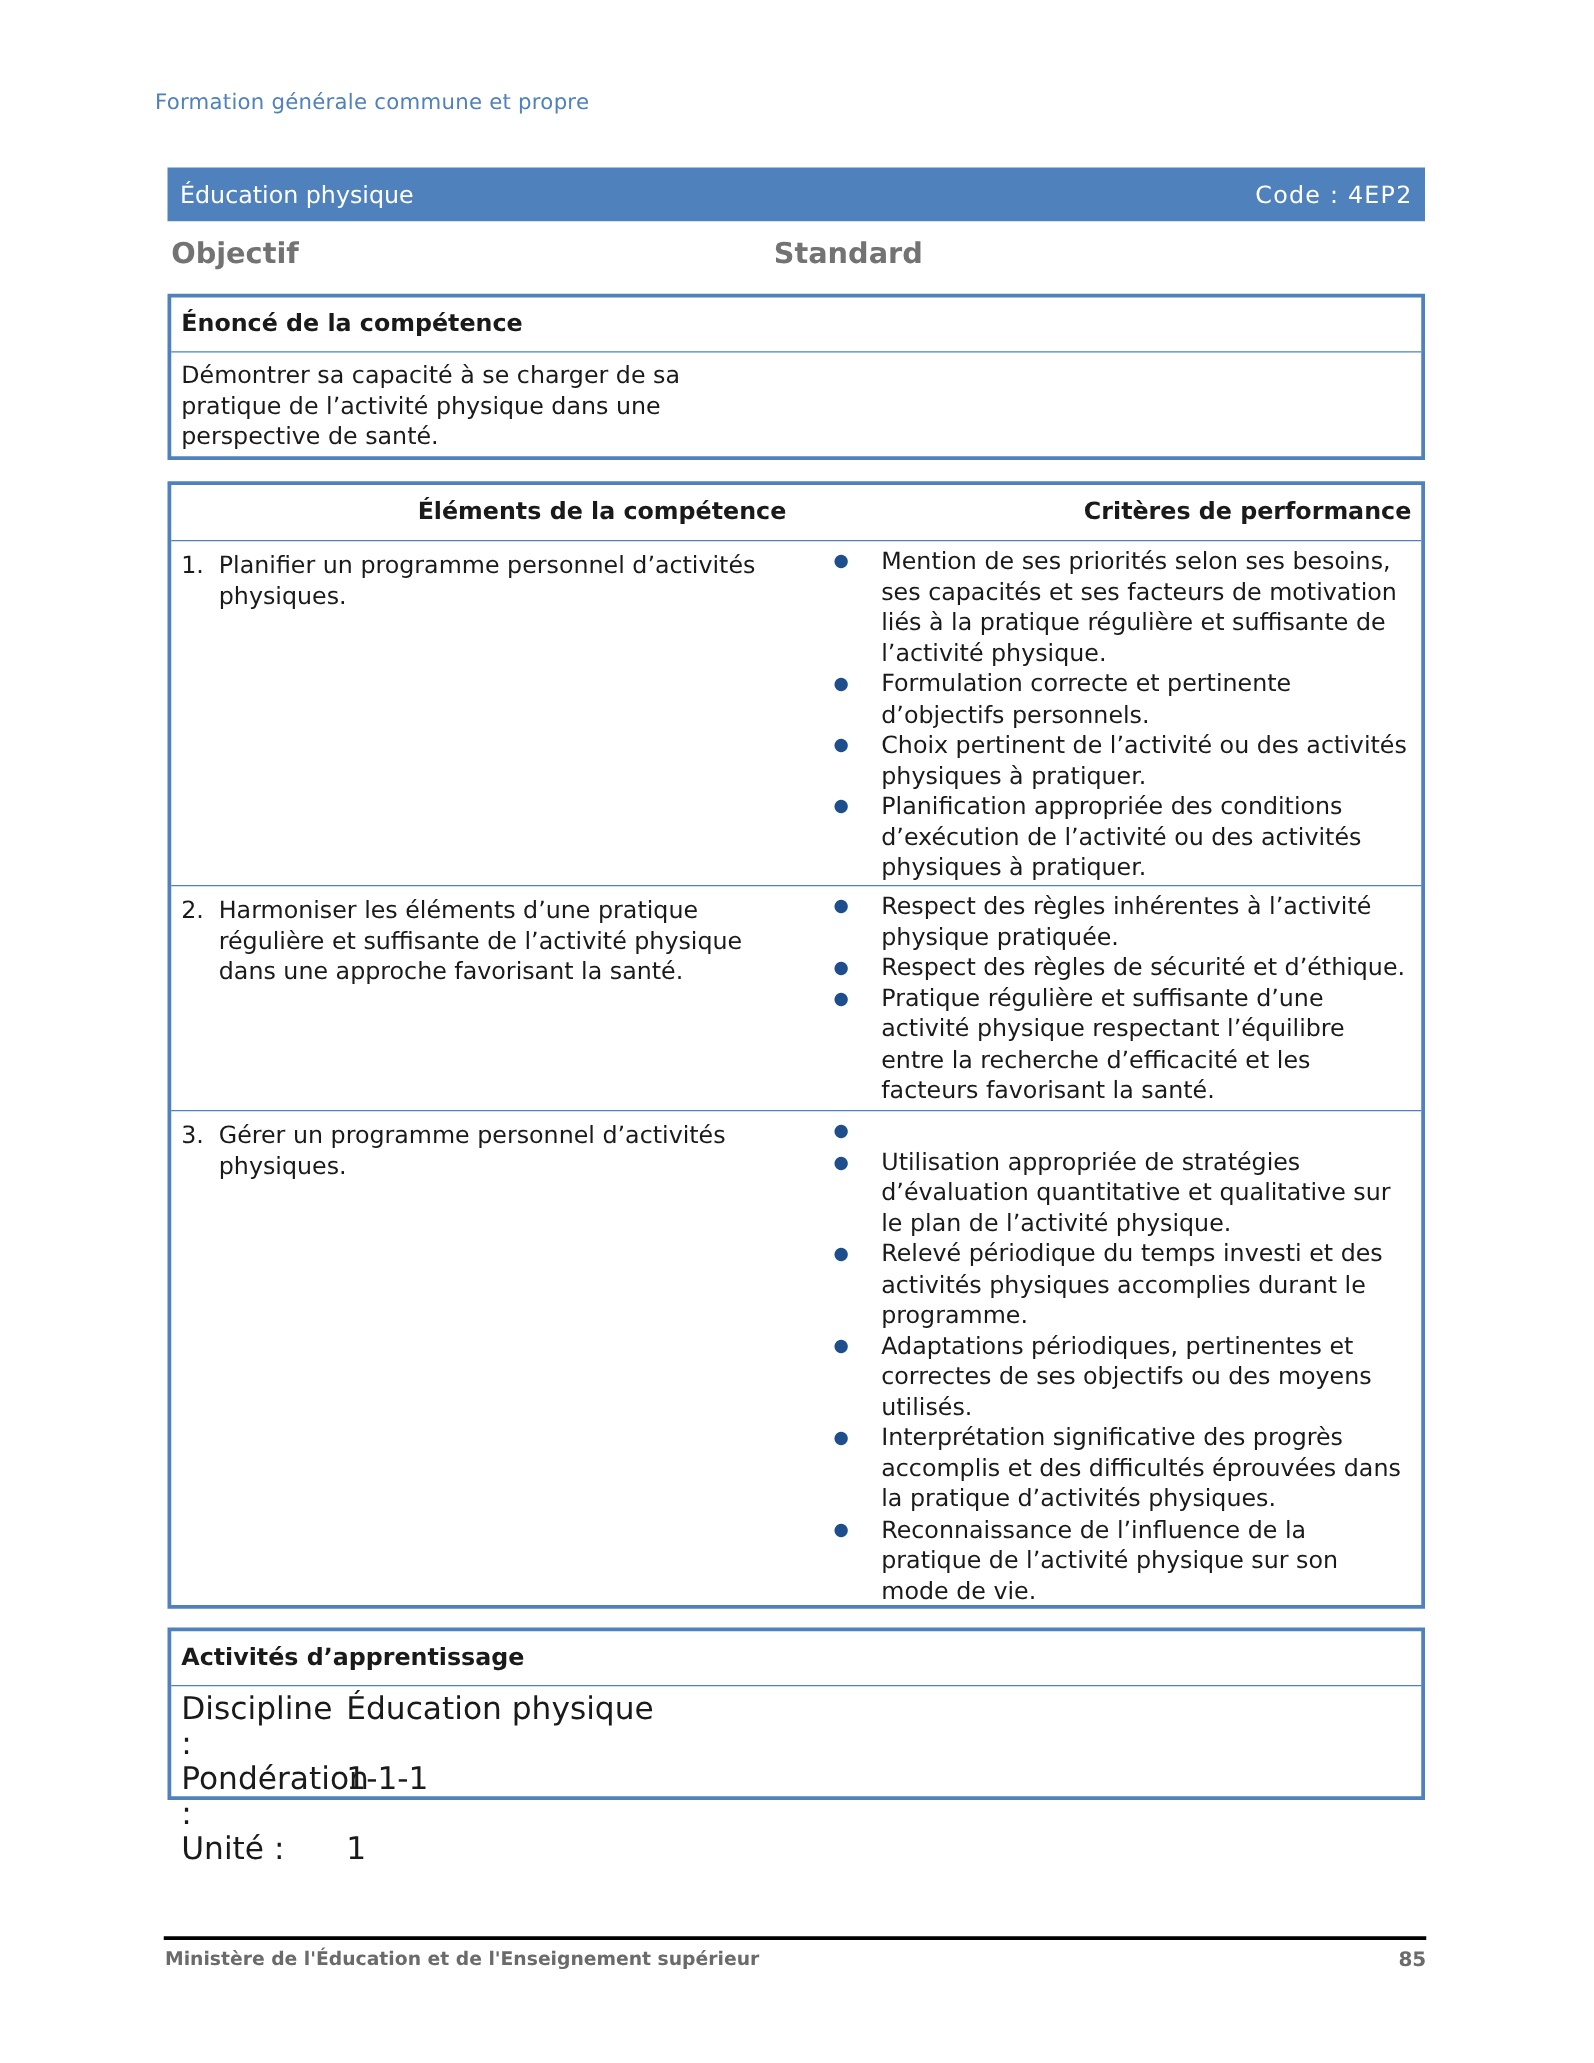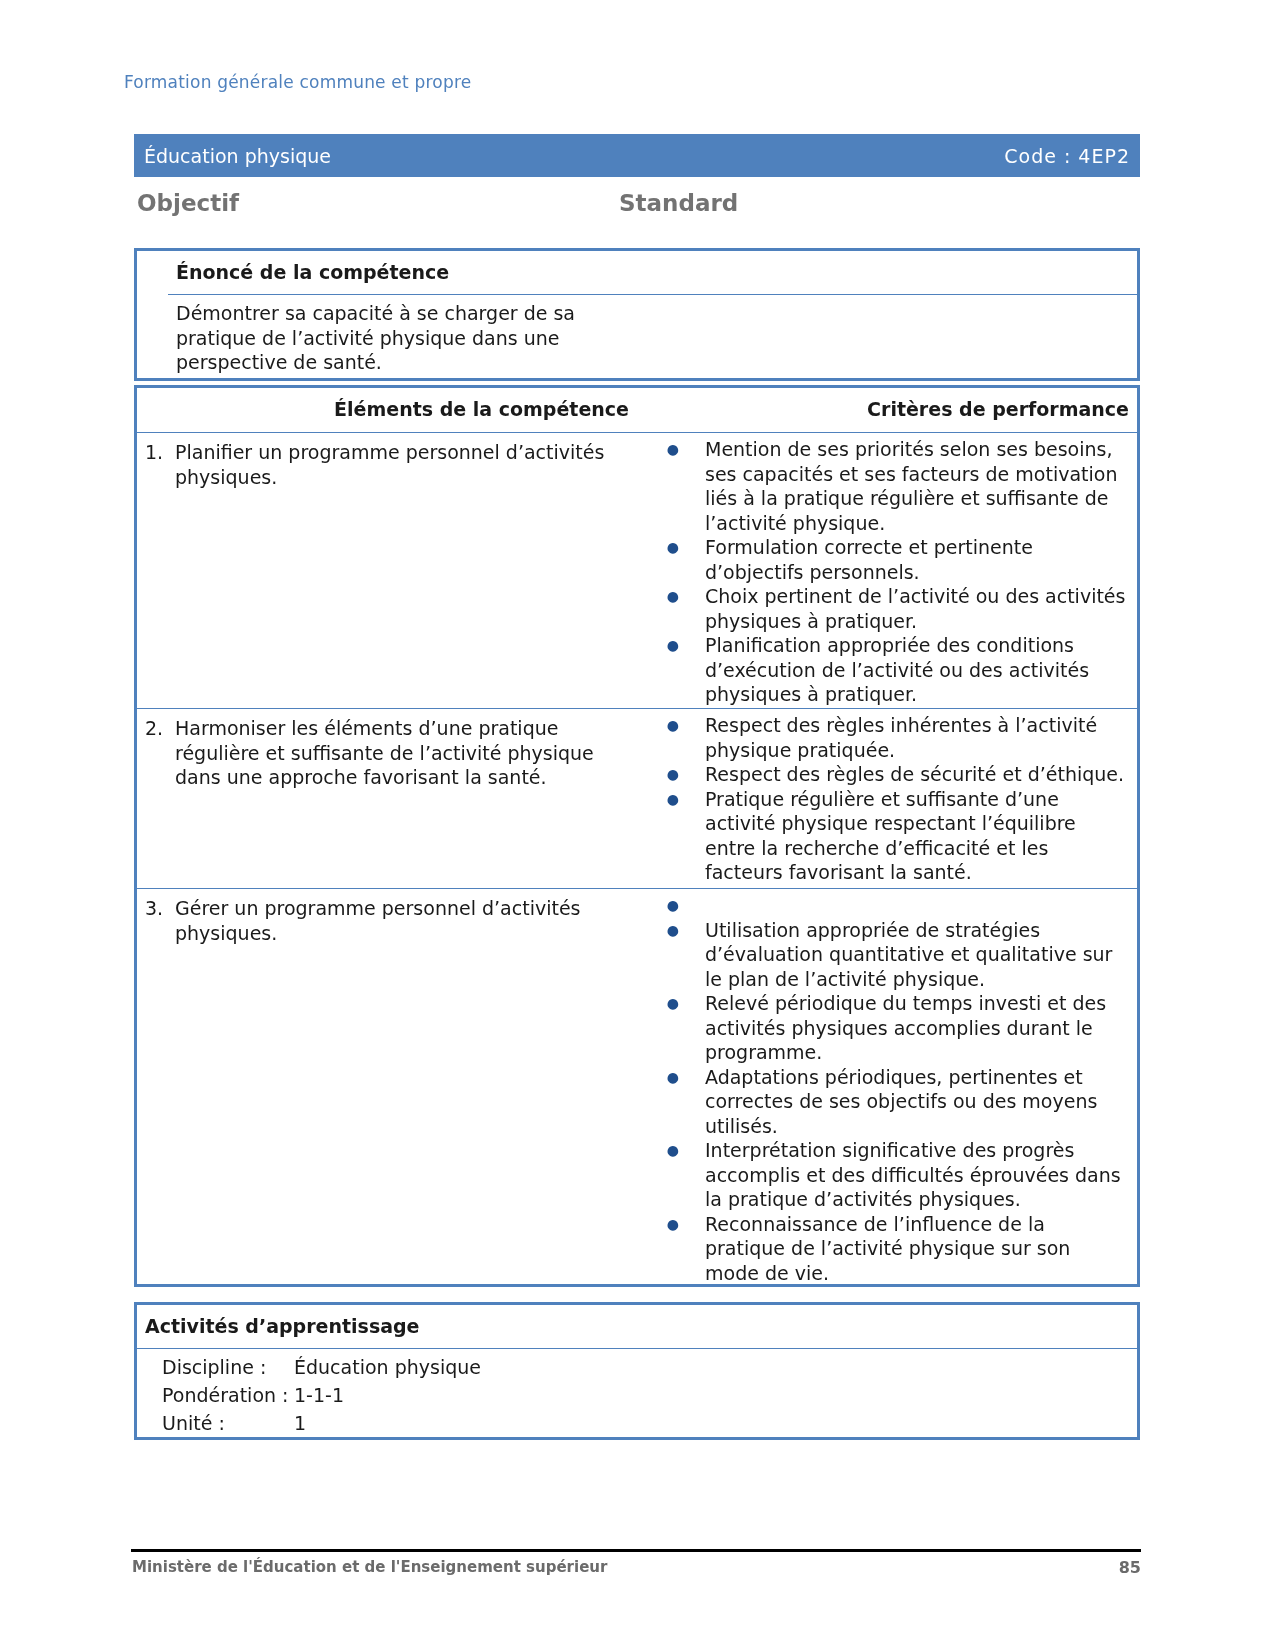--- a/index.html
+++ b/index.html
@@ -26,41 +26,41 @@
   }
   .box {
     position: absolute; left: 134px; width: 1006px; box-sizing: border-box;
     border: 3px solid #4f81bd;
   }
   .box .hdr {
     font-weight: bold; font-size: 19px; padding: 10px 8px 0 8px; height: 44px; box-sizing: border-box;
     border-bottom: 1px solid #4f81bd;
   }
   .box .body { font-size: 19px; line-height: 24.5px; padding: 6px 8px; }
-  #box-enonce { top: 248px; height: 133px; padding-left: 31px; }
+  #box-enonce { top: 235px; height: 133px; }
   #box-enonce .body { width: 470px; }
 
   #box-elements { top: 385px; height: 902px; }
   .grid-hdr { display: flex; border-bottom: 1px solid #4f81bd; height: 44px; text-align: right; }
   .grid-hdr .col1 { width: 500px; font-weight: bold; font-size: 19px; padding: 10px 8px 0 8px; box-sizing: border-box; }
   .grid-hdr .col2 { flex: 1; font-weight: bold; font-size: 19px; padding: 10px 8px 0 8px; box-sizing: border-box; }
   .grid-row { display: flex; border-bottom: 1px solid #4f81bd; box-sizing: border-box; }
   .grid-row:last-child { border-bottom: none; }
   .grid-row .col1 { width: 500px; font-size: 19px; line-height: 24.5px; padding: 7px 8px 0 8px; box-sizing: border-box; display: flex; }
   .grid-row .col1 .num { width: 30px; flex: none; }
   .grid-row .col2 { flex: 1; font-size: 19px; line-height: 24.5px; padding: 4px 8px 6px 0; box-sizing: border-box; }
   .crit { display: flex; }
   .crit .bullet { width: 42px; flex: none; color: #1f4e8c; text-align: right; padding-right: 26px; box-sizing: content-box; font-size: 14px; }
   .crit .txt { flex: 1; }
   #row-1 { height: 276px; }
   #row-2 { height: 180px; }
   #row-3 { height: 396px; }
 
   #box-activites { top: 1302px; height: 138px; }
-  .kv { display: flex; font-size: 19px; line-height: 28px; margin-left: 17px; }
+  .kv { display: flex; font-size: 25px; line-height: 28px; }
   .kv .k { width: 132px; flex: none; }
   .box .body.kvbody { padding: 4px 8px; }
 
   .footer-rule {
     position: absolute; left: 131px; top: 1549px; width: 1010px; height: 3px; background: #000;
   }
   .footer-left {
     position: absolute; left: 132px; top: 1558px; font-size: 15px; font-weight: bold; color: #6b6b6b;
   }
   .footer-right {

